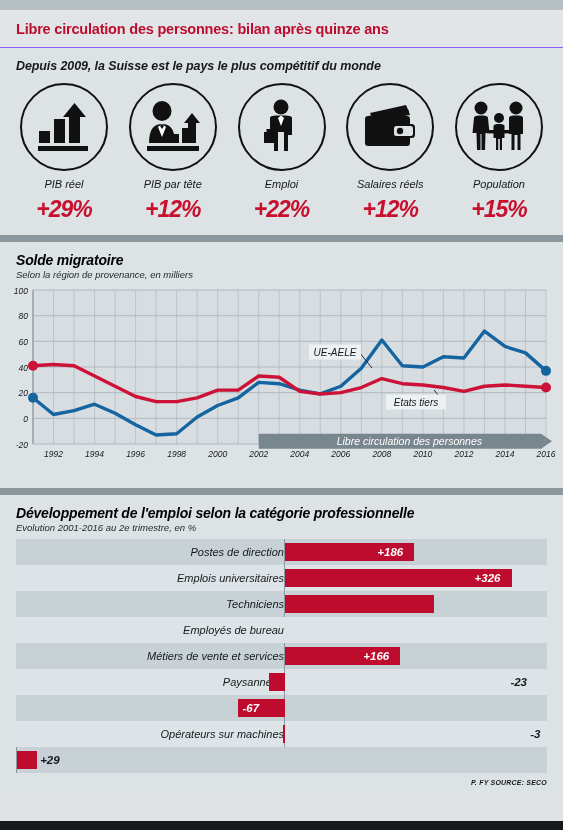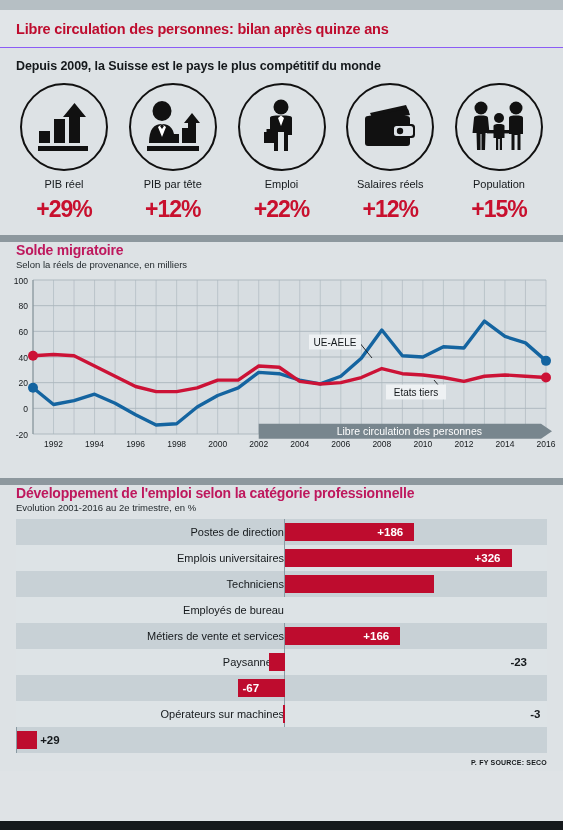--- a/index.html
+++ b/index.html
@@ -12,28 +12,28 @@
   }
   .topband{height:10px;background:#b6bfc4;}
   .titlebar{
     background:#e1e5e8;
     padding:11px 16px 10px 16px;
     border-bottom:1px solid #8b5cf6;
   }
   .titlebar .t{
     color:#be0c2e;font-weight:bold;font-size:14.5px;letter-spacing:-0.2px;
   }
-  .sect{background:#dde2e5;}
+  .sect{background:#dde2e5;font-style:italic;}
   .divider{height:7px;background:#8d989e;}
   .subhead{
     padding:11px 16px 4px 16px;font-weight:bold;font-size:12.5px;color:#15191c;
     letter-spacing:-0.1px;
   }
   .secttitle{
-    padding:0 16px 0 16px;font-weight:bold;font-size:14px;color:#be185d;
+    padding:10px 16px 0 16px;font-weight:bold;font-size:14px;color:#000000;
     letter-spacing:-0.2px;
   }
   .sectsub{
     padding:1px 16px 4px 16px;font-size:9.5px;color:#232a2e;
   }
 
   
   .kpis{display:flex;justify-content:space-between;padding:6px 14px 12px 14px;}
   .kpi{width:100px;text-align:center;}
   .circ{
@@ -164,21 +164,21 @@
       <div class="val">+15%</div>
     </div>
 
   </div>
 </div>
 
 <div class="divider"></div>
 
 <div class="sect">
   <div class="secttitle">Solde migratoire</div>
-  <div class="sectsub">Selon la réels de provenance, en milliers</div>
+  <div class="sectsub">Selon la région de provenance, en milliers</div>
   <div class="linewrap">
     <svg class="linechart" id="linesvg" width="563" height="200" viewBox="0 0 563 200">
         <rect x="33" y="6" width="513" height="154" fill="#d7dde1"></rect>
         <line x1="33" y1="6" x2="33" y2="160" stroke="#b4bec4" stroke-width="0.8"></line>
         <line x1="53.519999999999996" y1="6" x2="53.519999999999996" y2="160" stroke="#b4bec4" stroke-width="0.8"></line>
         <line x1="74.03999999999999" y1="6" x2="74.03999999999999" y2="160" stroke="#b4bec4" stroke-width="0.8"></line>
         <line x1="94.56" y1="6" x2="94.56" y2="160" stroke="#b4bec4" stroke-width="0.8"></line>
         <line x1="115.08" y1="6" x2="115.08" y2="160" stroke="#b4bec4" stroke-width="0.8"></line>
         <line x1="135.60000000000002" y1="6" x2="135.60000000000002" y2="160" stroke="#b4bec4" stroke-width="0.8"></line>
         <line x1="156.12" y1="6" x2="156.12" y2="160" stroke="#b4bec4" stroke-width="0.8"></line>

